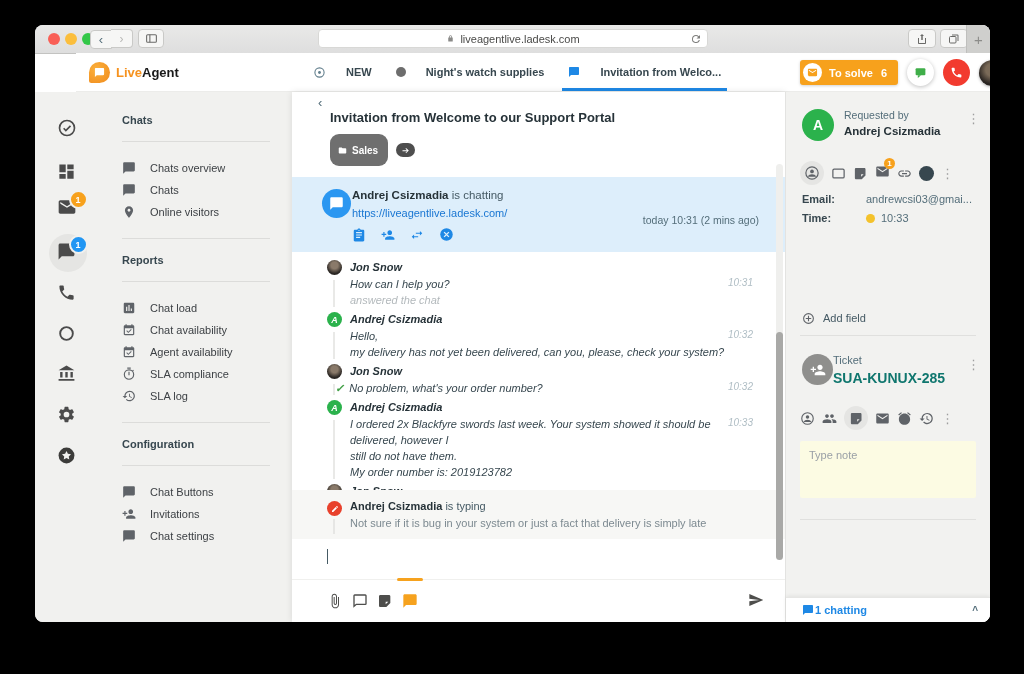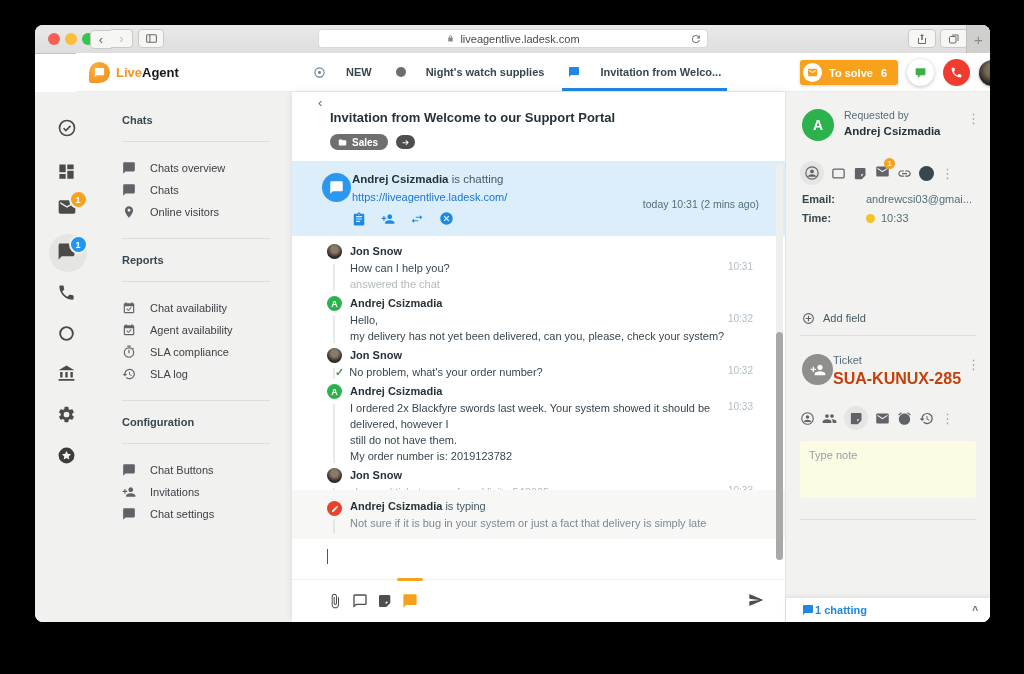--- a/index.html
+++ b/index.html
@@ -60,39 +60,39 @@
   .mdiv{border:none;border-top:1px solid #dcdcda;margin:15px 0 15px;}
   .mitem{display:flex;align-items:center;gap:14px;height:22px;font-size:11px;color:#3d4145;cursor:pointer;}
   .mitem [data-icon]{width:14px;height:14px;color:#5f6368;flex:none;}
 
   
   .chatcol{flex:1;background:#fff;display:flex;flex-direction:column;position:relative;box-shadow:0 0 7px rgba(0,0,0,.10);}
   .chead{position:relative;padding:5px 26px 11px 38px;}
   .back{position:absolute;left:26px;top:5px;font-size:13px;color:#546e7a;cursor:pointer;line-height:12px;}
   .ctitle{margin-top:13px;font-size:13px;font-weight:bold;color:#263238;}
   .tagrow{display:flex;align-items:center;gap:8px;margin-top:9px;}
-  .tagpill{background:#6f6f6f;color:#fff;font-size:10px;font-weight:bold;height:16px;border-radius:9px;display:flex;align-items:center;gap:5px;padding:0 10px 0 8px;cursor:pointer;}
+  .tagpill{background:#6f6f6f;color:#fff;font-size:10px;font-weight:bold;height:32px;border-radius:9px;display:flex;align-items:center;gap:5px;padding:0 10px 0 8px;cursor:pointer;}
   .tagpill [data-icon]{width:9px;height:9px;color:#fff;}
   .tagadd{background:#4e4e4e;color:#fff;width:19px;height:14px;border-radius:8px;display:flex;align-items:center;justify-content:center;cursor:pointer;}
   .tagadd [data-icon]{width:9px;height:9px;}
 
   .banner{position:relative;background:#ddeefb;padding:12px 24px 10px 26px;min-height:48px;}
   .bavatar{position:absolute;left:30px;top:12px;width:29px;height:29px;border-radius:50%;background:#2b97f1;display:flex;align-items:center;justify-content:center;color:#fff;}
   .bavatar [data-icon]{width:15px;height:15px;}
   .bbody{margin-left:34px;}
   .bname{font-size:11.5px;color:#455a64;}
   .bname b{color:#263238;}
   .blink{font-size:11px;color:#1976d2;margin-top:6px;cursor:pointer;}
   .bicons{display:flex;align-items:center;gap:15px;margin-top:8px;color:#1e88e5;}
   .bicons [data-icon]{width:14px;height:14px;cursor:pointer;}
   .btime{position:absolute;right:26px;top:37px;font-size:10.5px;color:#546e7a;}
 
   
   .msgs{flex:1;padding:7px 32px 0 35px;position:relative;overflow:hidden;}
-  .msg{position:relative;padding-left:23px;margin-bottom:3px;}
+  .msg{position:relative;padding-left:23px;margin-bottom:3px;font-style:italic;}
   .msg::before{content:"";position:absolute;left:6px;top:21px;bottom:1px;width:2px;background:#e9e9e7;}
   .mav{position:absolute;left:0;top:1px;width:15px;height:15px;border-radius:50%;z-index:1;}
   .mav.jon{background:radial-gradient(circle at 50% 36%,#8a7a6a 0 28%,#2b2724 66%);}
   .mav.andrej{background:#2bb24c;color:#fff;font-size:9px;font-weight:bold;display:flex;align-items:center;justify-content:center;}
   .author{font-size:11px;font-weight:bold;color:#263238;line-height:17px;}
   .mline{font-size:11px;color:#37474f;line-height:16px;}
   .mline.muted{color:#b3b9bc;}
   .check{color:#43a047;font-weight:bold;margin-left:-15px;margin-right:5px;font-size:11px;}
   .mtime{position:absolute;right:0;top:18px;font-size:10px;color:#b0bec5;}
   .sbtrack{position:absolute;right:2px;top:72px;bottom:94px;width:7px;border-radius:4px;background:#efefed;}
@@ -138,21 +138,21 @@
   .ydot{width:9px;height:9px;border-radius:50%;background:#f4c22b;display:inline-block;}
   .addfield{position:absolute;left:16px;top:220px;display:flex;align-items:flex-start;gap:8px;font-size:11px;color:#455a64;cursor:pointer;}
   .addfield [data-icon]{width:13px;height:13px;color:#5f6368;}
   .rdiv{position:absolute;left:14px;right:14px;border-top:1px solid #e0e0de;}
   .rdiv1{top:243px;}
   .rdiv2{top:427px;}
   .ticketcard{position:absolute;left:16px;top:262px;display:flex;}
   .tkavatar{width:31px;height:31px;border-radius:50%;background:#8f8f8d;color:#fff;display:flex;align-items:center;justify-content:center;flex:none;}
   .tkavatar [data-icon]{width:16px;height:16px;}
   .tktxt .lab{font-size:11px;color:#546e7a;}
-  .tktxt .id{font-size:16px;font-weight:bold;color:#c2410c;margin-top:4px;}
+  .tktxt .id{font-size:14px;font-weight:bold;color:#0f766e;margin-top:4px;}
   .kb2{position:absolute;right:10px;top:266px;}
   .irow2{top:314px;}
   .notebox{position:absolute;left:14px;right:14px;top:349px;height:57px;background:#fcfbe3;border:none;border-radius:2px;resize:none;font-family:"Liberation Sans",sans-serif;font-size:11px;color:#5f6368;padding:8px 9px;box-sizing:border-box;outline:none;}
   .notebox::placeholder{color:#9aa0a6;}
   .rfooter{position:absolute;left:0;right:0;bottom:0;height:25px;background:#fff;border-top:1px solid #e6e6e4;box-shadow:0 -1px 4px rgba(0,0,0,.07);display:flex;align-items:center;padding:0 12px 0 16px;gap:1px;box-sizing:border-box;cursor:pointer;}
   .rfooter [data-icon]{width:12px;height:12px;color:#1e88e5;}
   .rfooter .flab{font-size:11px;font-weight:bold;color:#1e88e5;}
   .chevup{margin-left:auto;color:#546e7a;font-size:10px;font-weight:bold;cursor:pointer;}
 
   [data-icon]{display:inline-flex;}
@@ -357,20 +357,28 @@
             <span data-icon="pin">
               <svg viewBox="0 0 24 24">
                 <path d="M12 2C8.13 2 5 5.13 5 9c0 5.25 7 13 7 13s7-7.75 7-13c0-3.87-3.13-7-7-7zm0 9.5c-1.38 0-2.5-1.12-2.5-2.5S10.62 6.5 12 6.5s2.5 1.12 2.5 2.5-1.12 2.5-2.5 2.5z"></path>
               </svg>
             </span>
             <span>Online visitors</span>
           </div>
         <hr class="mdiv">
         <div class="mtitle">Reports</div>
         <hr class="mdiv">
+        <div class="mitem">
+            <span data-icon="report">
+              <svg viewBox="0 0 24 24">
+                <path d="M19 3H5c-1.1 0-2 .9-2 2v14c0 1.1.9 2 2 2h14c1.1 0 2-.9 2-2V5c0-1.1-.9-2-2-2zM9 17H7v-7h2v7zm4 0h-2V7h2v10zm4 0h-2v-4h2v4z"></path>
+              </svg>
+            </span>
+            <span>Chat load</span>
+          </div>
         <div class="mitem">
             <span data-icon="cal-check">
               <svg viewBox="0 0 24 24">
                 <path d="M19 4h-1V2h-2v2H8V2H6v2H5c-1.1 0-2 .9-2 2v13c0 1.1.9 2 2 2h14c1.1 0 2-.9 2-2V6c0-1.1-.9-2-2-2zm0 15H5V9h14v10zm-8.2-1.8l-3.4-3.4 1.2-1.2 2.2 2.2 4.6-4.6 1.2 1.2-5.8 5.8z"></path>
               </svg>
             </span>
             <span>Chat availability</span>
           </div>
         <div class="mitem">
             <span data-icon="cal-check">

